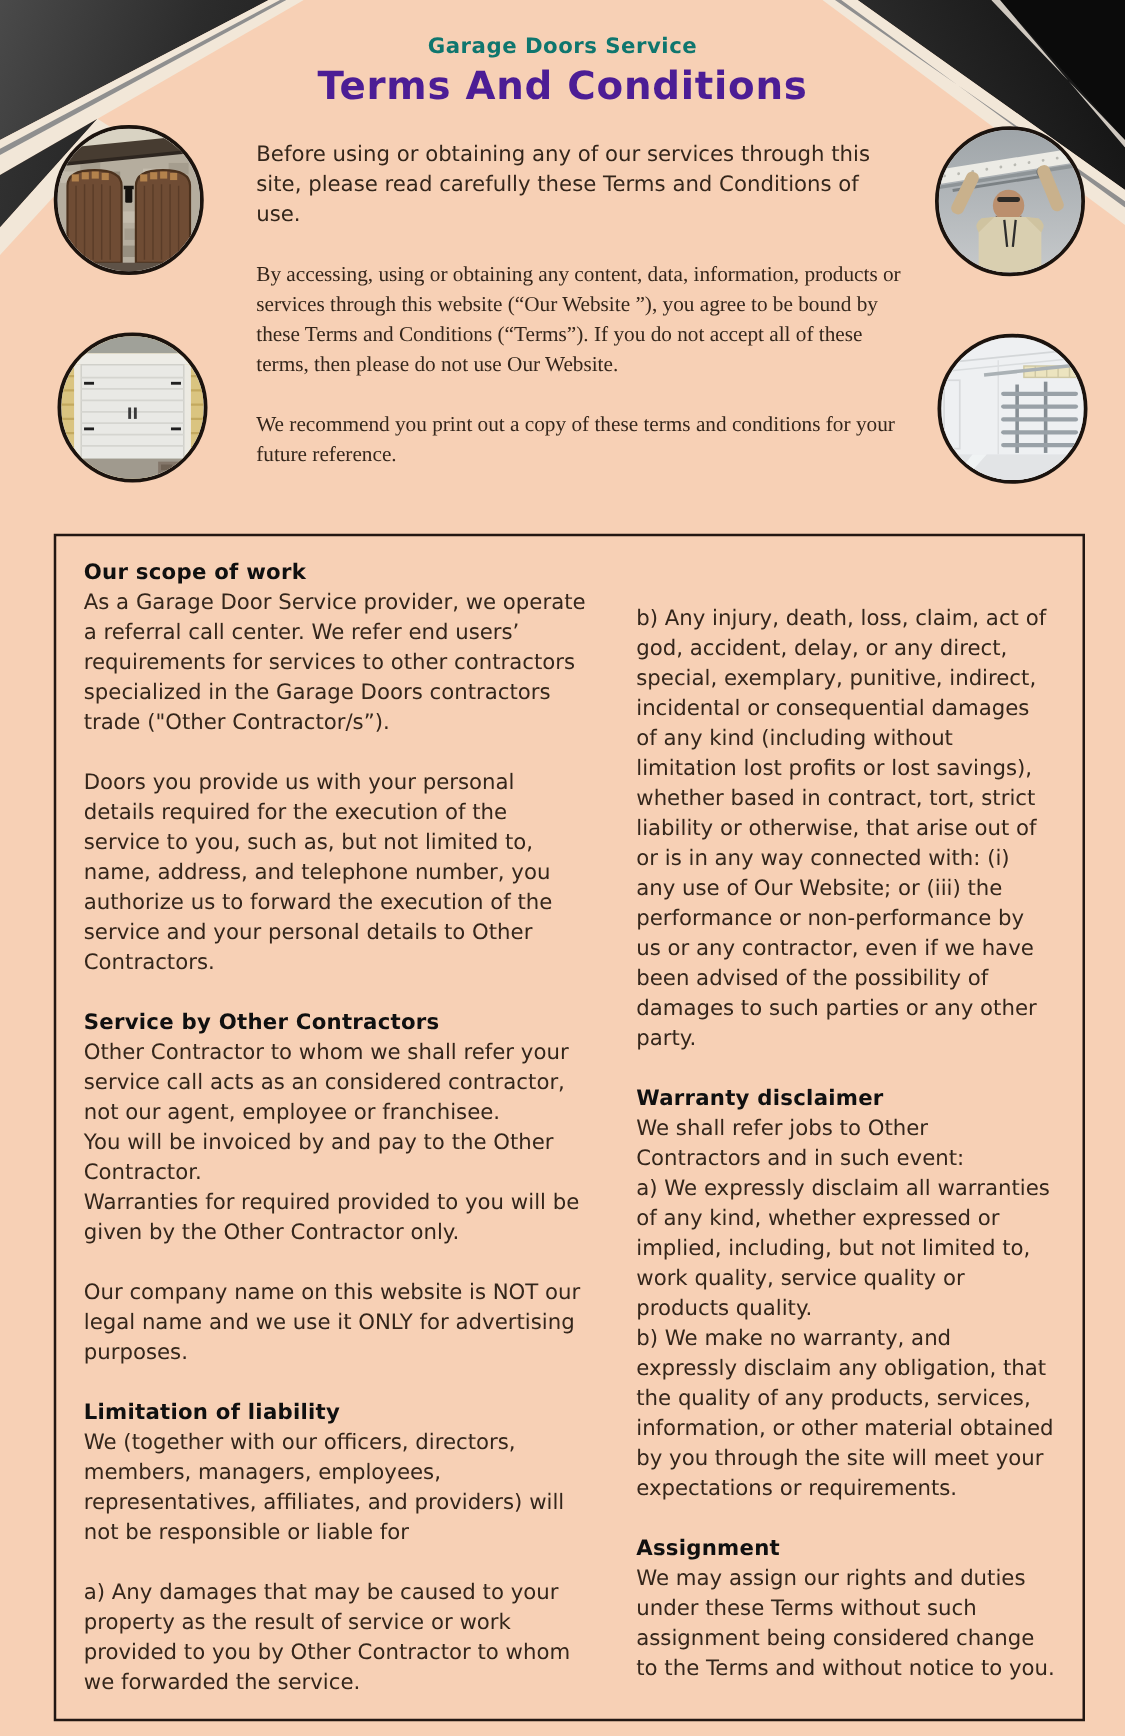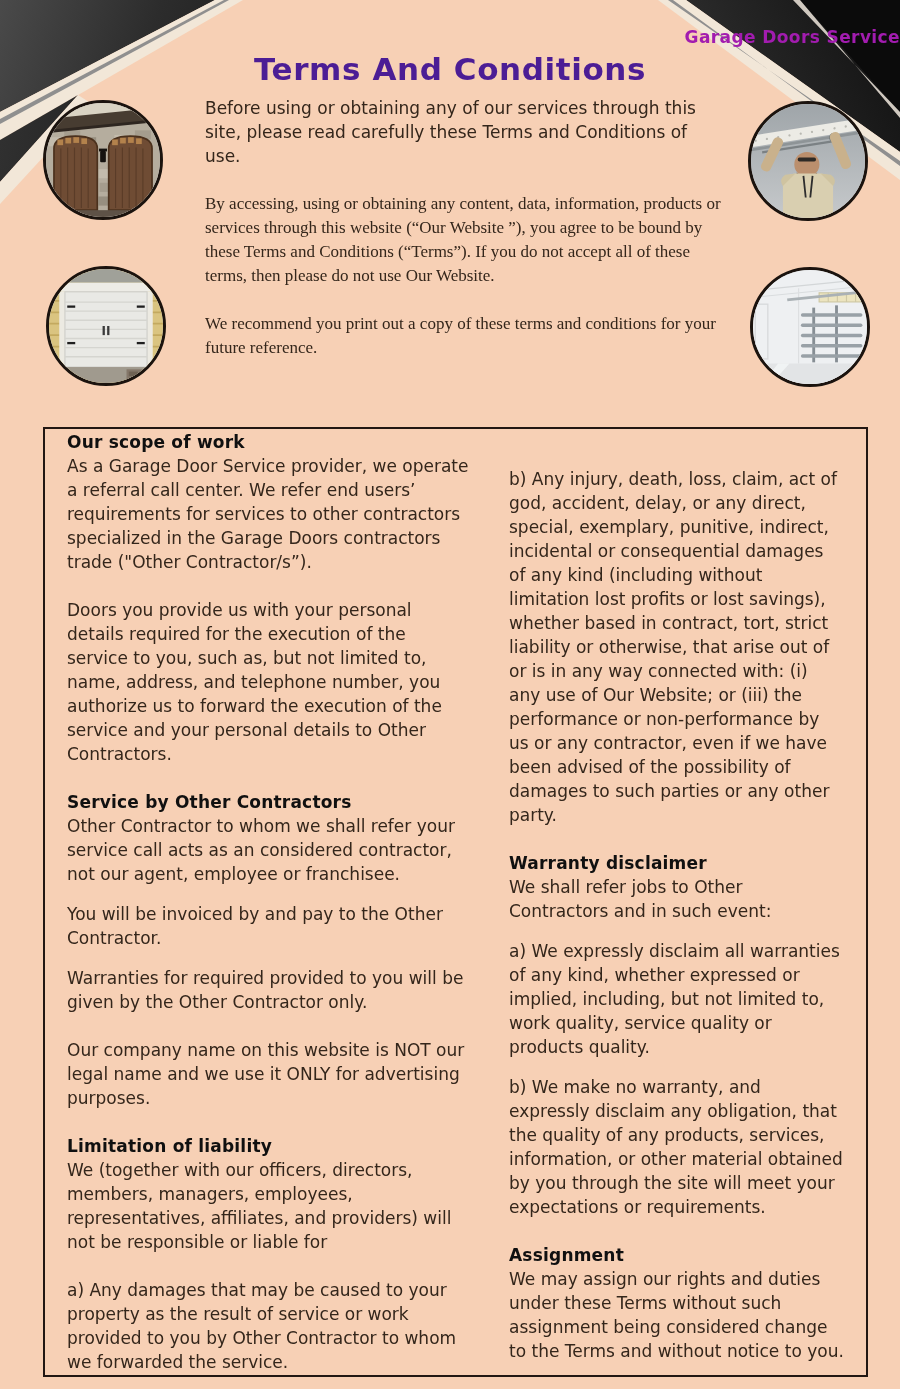--- a/index.html
+++ b/index.html
@@ -22,24 +22,24 @@
            clip-path:polygon(0 140px,78px 95px,0 182px);}
   .l-band2{background:#f2e7d8;clip-path:polygon(0 182px,78px 95px,92px 104px,0 204px);}
   .r-gray{background:linear-gradient(65deg,#3e3e3e 0%,#242424 55%,#101010 100%);
           clip-path:polygon(56px 0,270px 0,270px 152px);}
   .r-cap{background:#0b0b0b;clip-path:polygon(170px 0,270px 0,270px 112px);}
   .r-capline{background:#cfc8bf;clip-path:polygon(163px 0,170px 0,270px 118px,270px 112px);}
   .r-band{background:#f2e7d8;clip-path:polygon(28px 0,56px 0,270px 152px,270px 180px);}
   .r-line{background:#8f8f8f;clip-path:polygon(38px 0,43px 0,270px 166px,270px 161px);}
   
   .header{position:absolute;left:0;top:0;width:900px;text-align:center;}
-  .brand{margin-top:27px;font-size:17px;font-weight:bold;letter-spacing:.4px;color:#a21caf;text-align:right;}
+  .brand{margin-top:27px;font-size:17px;font-weight:bold;letter-spacing:.4px;color:#0f766e;}
   .title{margin-top:4px;font-size:31px;font-weight:bold;letter-spacing:.6px;color:#4c1d95;}
   
-  .intro{position:absolute;left:205px;top:96px;width:516px;font-size:17px;line-height:24px;}
+  .intro{position:absolute;left:205px;top:112px;width:516px;font-size:17px;line-height:24px;}
   .intro p{margin:0;}
   .intro p + p{margin-top:24px;font-family:Liberation Serif, serif;}
   
   .photo{position:absolute;width:114px;height:114px;border-radius:50%;
          border:3px solid #1b130e;overflow:hidden;margin:0;background:#ccc;}
   .photo svg{display:block;width:100%;height:100%;}
   .c1{left:43px;top:100px;}
   .c2{left:46px;top:266px;}
   .c3{left:748px;top:101px;}
   .c4{left:750px;top:267px;}
@@ -48,21 +48,21 @@
              border:2px solid #221713;box-sizing:border-box;
              padding:20px 22px;display:flex;gap:40px;overflow:hidden;
              font-size:17px;line-height:24px;align-items:center;}
   .col-left{width:402px;flex:0 0 auto;}
   .col-right{flex:1 1 auto;padding-top:26px;}
   .sec{margin-top:24px;}
   .sec:first-child{margin-top:0;}
   .sec h3{margin:0;font-size:17px;font-weight:bold;color:#101010;letter-spacing:.2px;}
   .para{margin:0;}
   .para + .para{margin-top:24px;}
-  .para.tight{margin-top:16px;}
+  .para.tight{margin-top:0;}
 </style>
 </head>
 <body>
 
 <div class="corner corner-left">
   <div class="shape l-gray"></div>
   <div class="shape l-band"></div>
   <div class="shape l-line"></div>
   <div class="shape l-wedge"></div>
   <div class="shape l-band2"></div>

